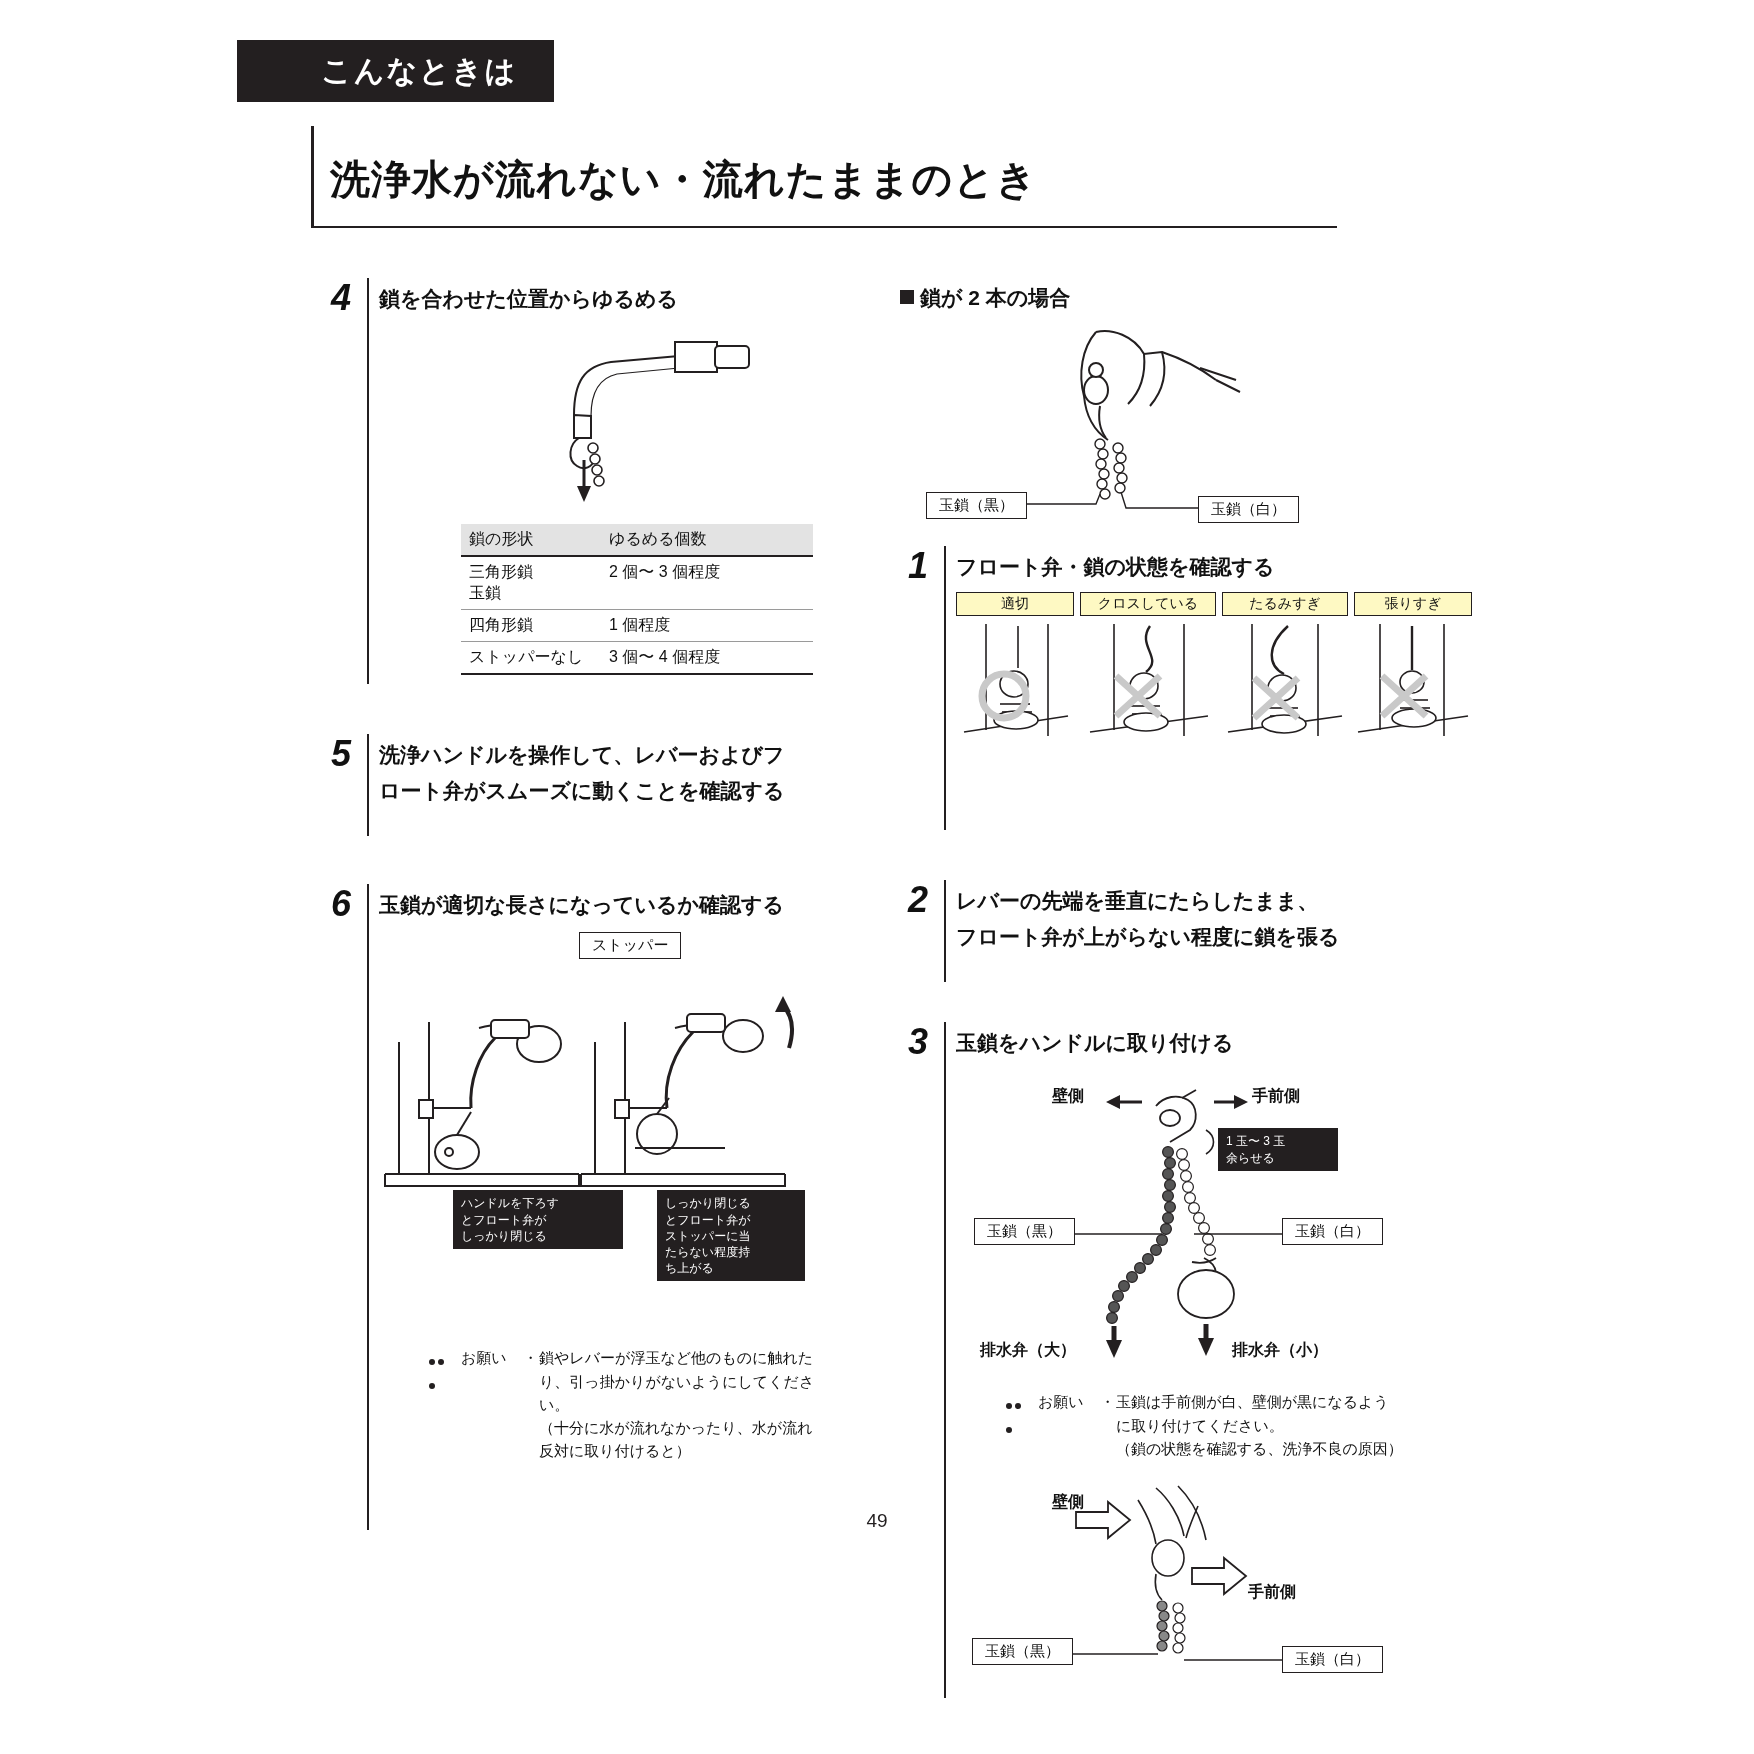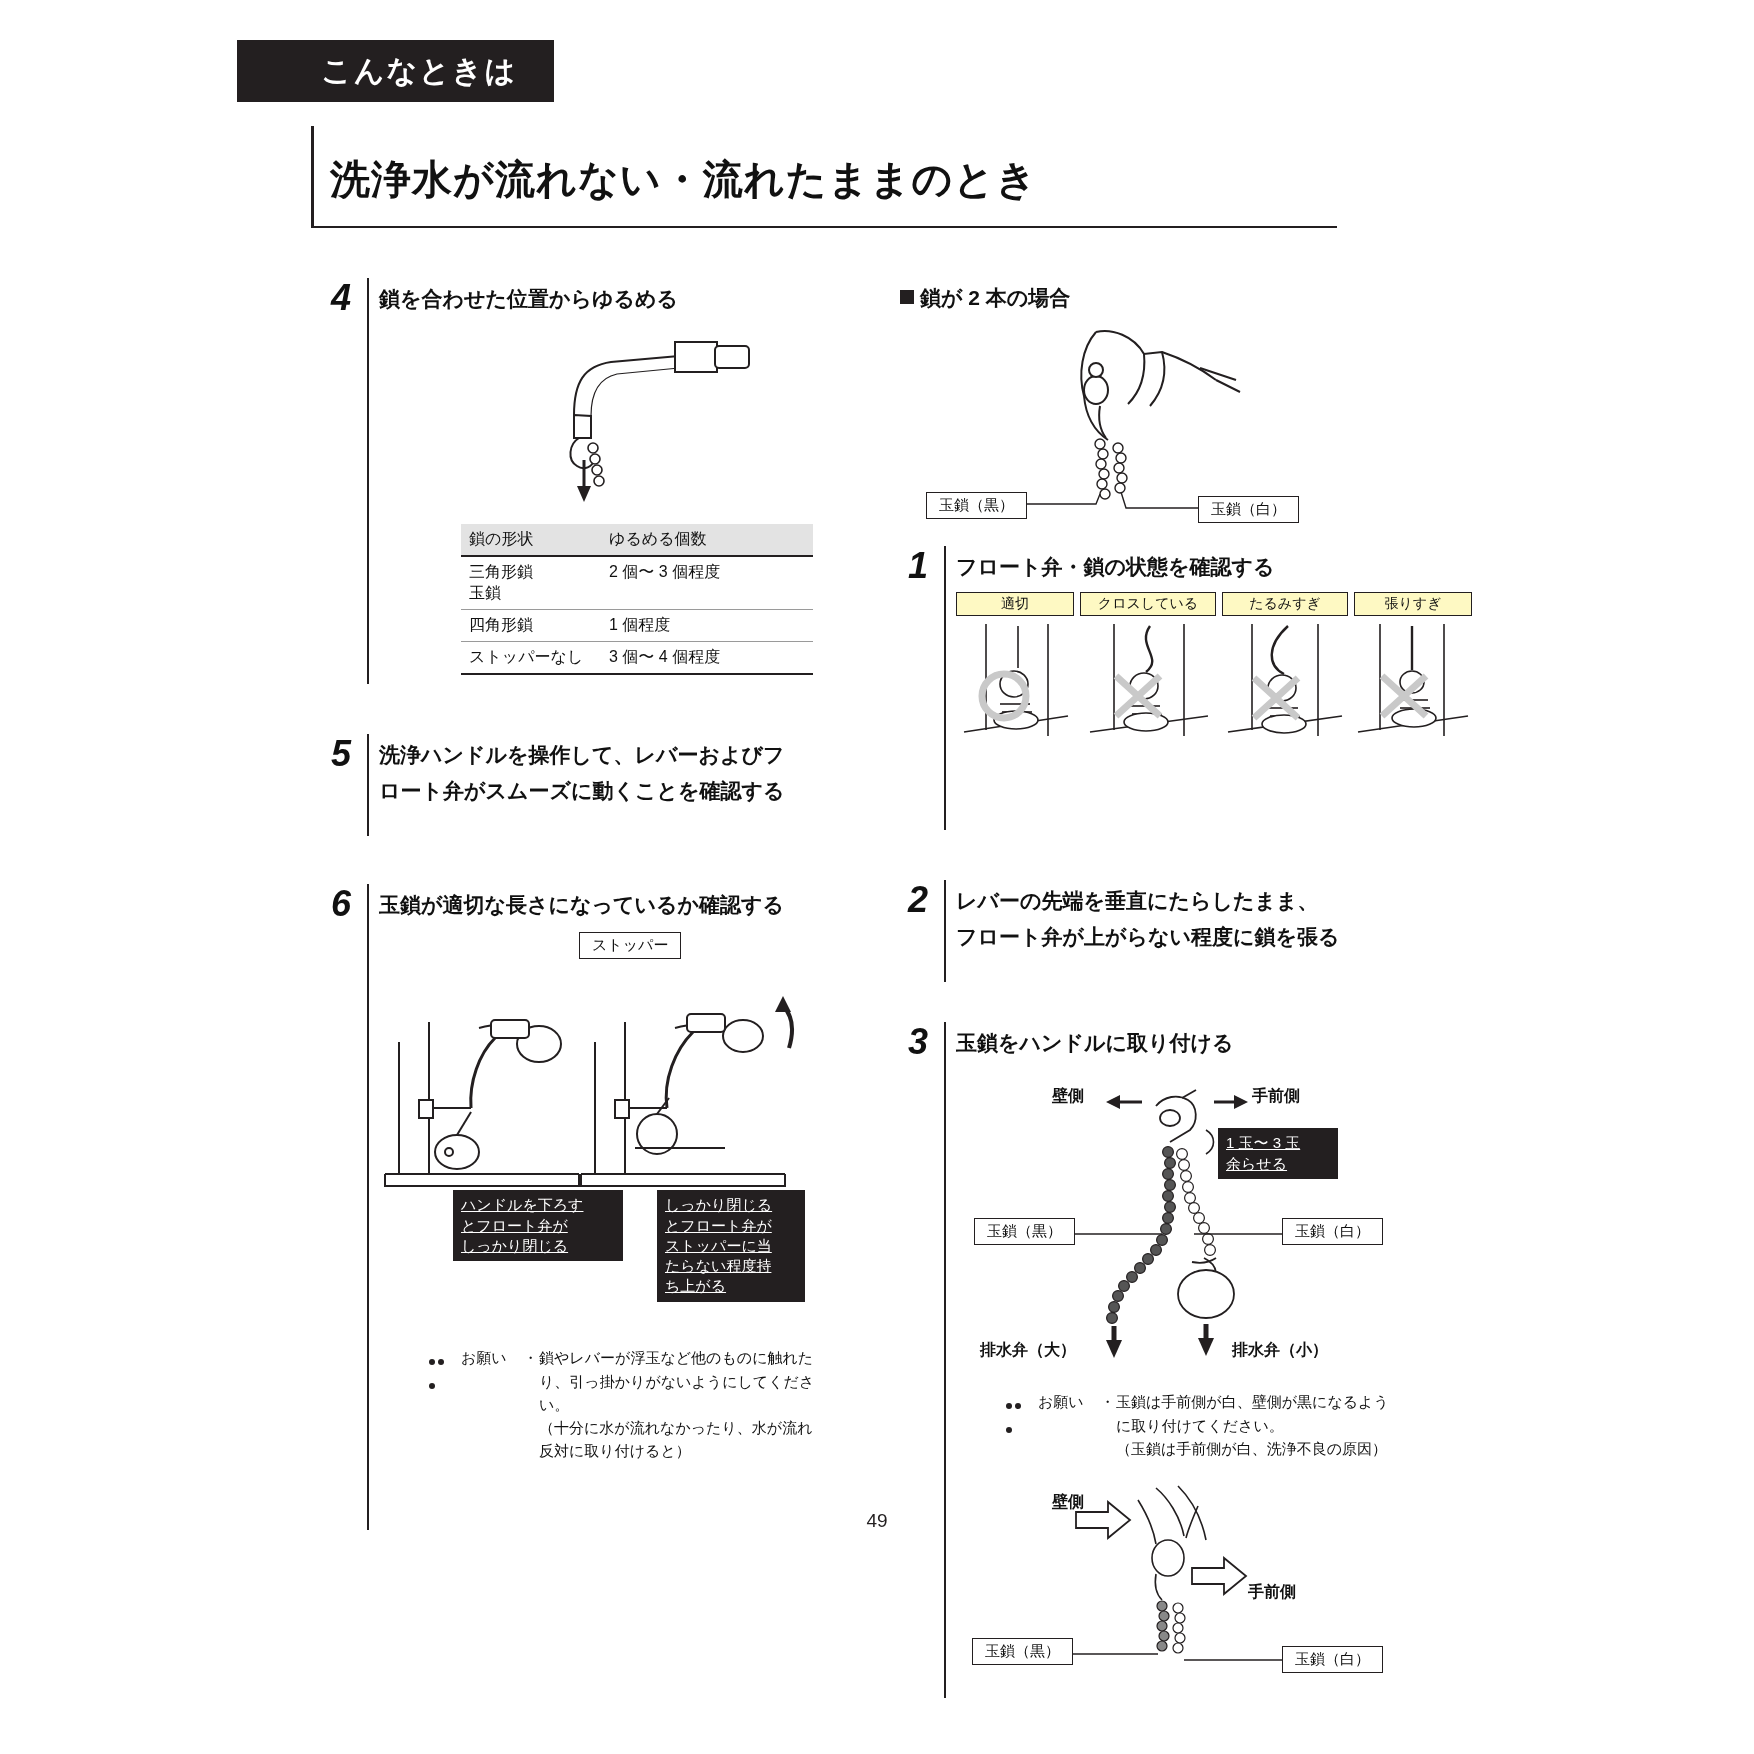--- a/index.html
+++ b/index.html
@@ -71,21 +71,21 @@
   table.tbl tr:last-child td{border-bottom:2px solid #231f20;}
   table.tbl td.c1,table.tbl th.c1{width:124px;border-right:0;}
 
   
   .lbl{
     display:inline-block;border:1px solid #231f20;background:#fff;
     font-size:15px;padding:3px 12px;white-space:nowrap;
   }
   .lbl-dark{
     display:inline-block;background:#231f20;color:#fff;
-    font-size:15px;padding:5px 8px;line-height:1.35;text-decoration:underline;
+    font-size:12px;padding:5px 8px;line-height:1.35;
   }
   .lbl-gray{
     display:inline-block;background:#fef9c3;border:1px solid #231f20;
     font-size:14px;padding:2px 7px;white-space:nowrap;
   }
   
   .note{margin:20px 0 0 50px;position:relative;font-size:15px;line-height:1.55;}
   .note .dots{
     position:absolute;left:0;top:2px;width:26px;height:18px;
   }
@@ -479,21 +479,21 @@
         <div style="position:absolute;left:24px;top:272px;font-size:16px;font-weight:bold;">排水弁（大）</div>
         <div style="position:absolute;left:276px;top:272px;font-size:16px;font-weight:bold;">排水弁（小）</div>
       </div>
 
       <div class="note" style="margin-top:10px;">
         <span class="dots"><i></i><i></i><i></i></span>
         <span class="onegai">お願い</span>
         <div class="body">
           <div class="bullet">玉鎖は手前側が白、壁側が黒になるよう</div>
           <div class="sub">に取り付けてください。</div>
-          <div class="sub">（玉鎖は手前側が白、洗浄不良の原因）</div>
+          <div class="sub">（鎖の状態を確認する、洗浄不良の原因）</div>
         </div>
       </div>
 
       <div class="fig" style="height:190px;margin-top:22px;">
         <svg width="500" height="190" viewBox="0 0 500 190">
           <g stroke="#231f20" fill="none" stroke-width="1.6">
             <path d="M200 6 C212 16 224 34 228 54"></path>
             <path d="M222 4 C236 18 246 38 250 58"></path>
             <path d="M182 18 C192 34 198 50 200 62"></path>
             <path d="M242 24 C236 38 232 48 230 56"></path>

